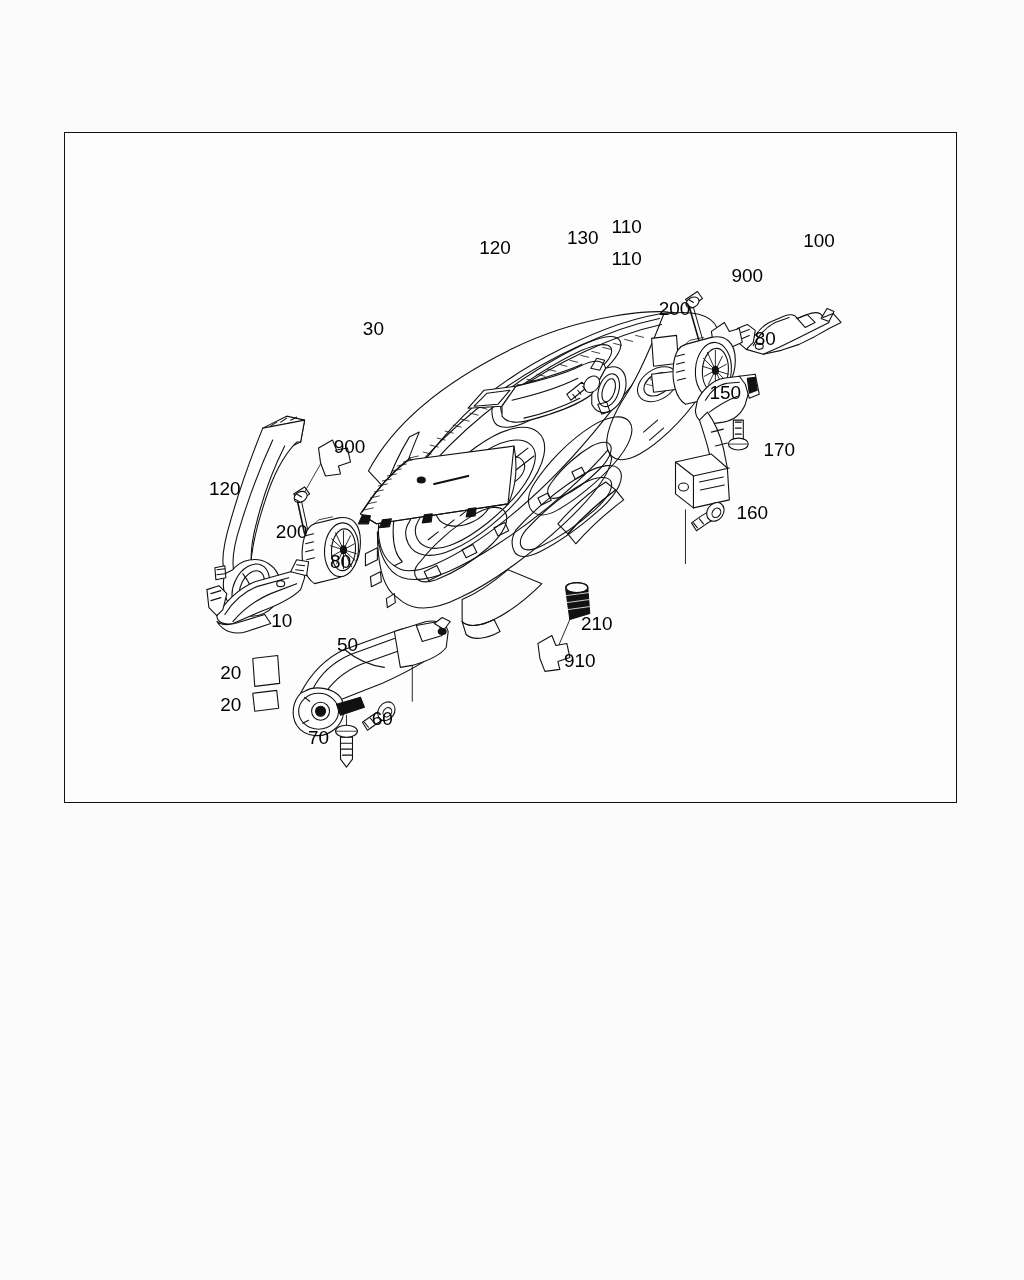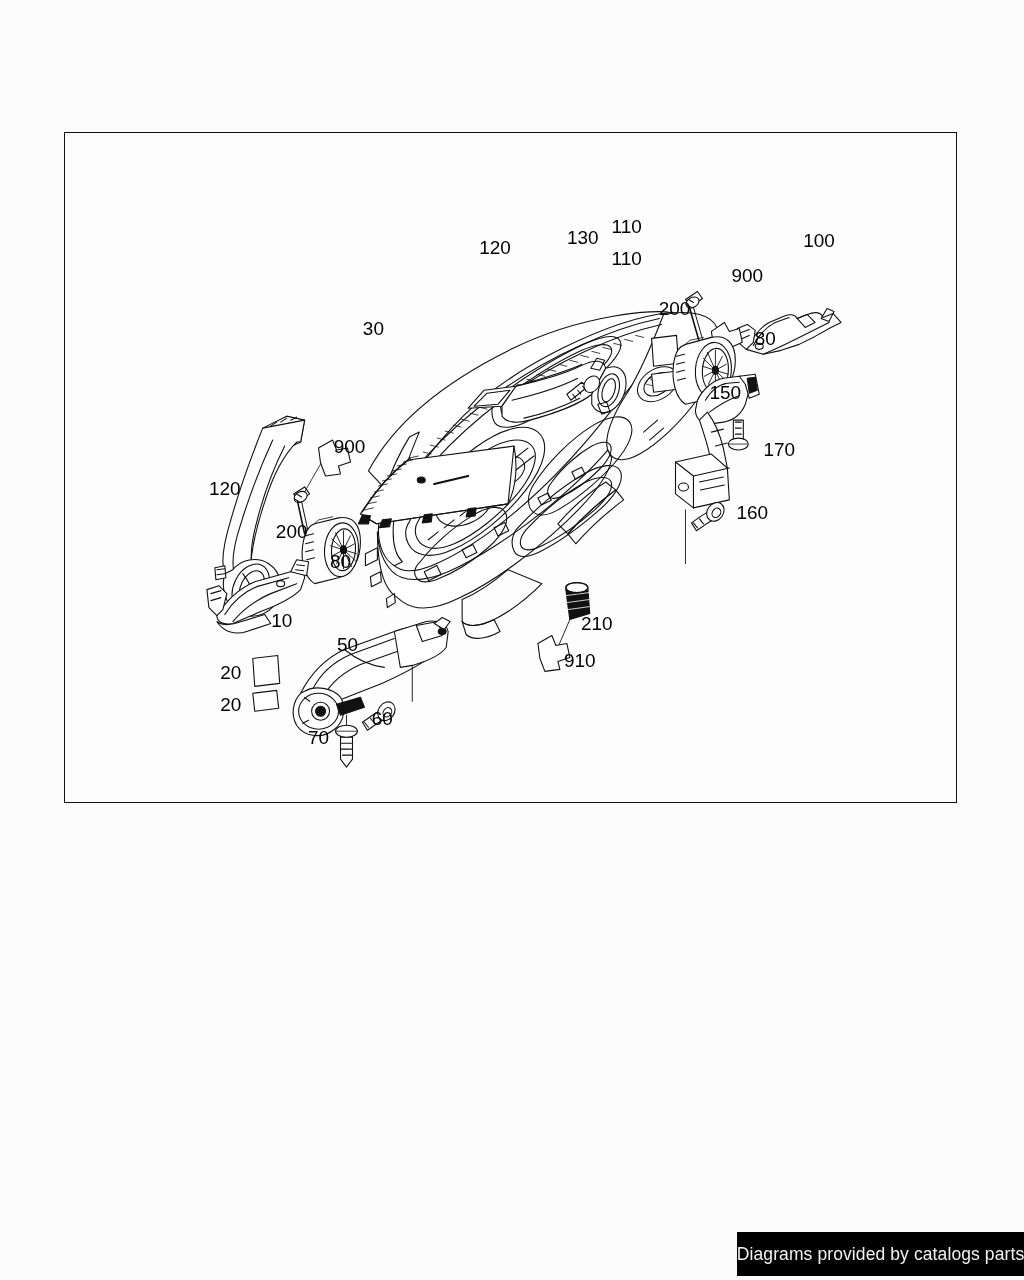--- a/index.html
+++ b/index.html
@@ -500,17 +500,14 @@
         <text class="callout" x="283" y="520" text-anchor="middle">50</text>
         <text class="callout" x="166" y="548" text-anchor="middle">20</text>
         <text class="callout" x="166" y="580" text-anchor="middle">20</text>
         <text class="callout" x="318" y="594" text-anchor="middle">60</text>
         <text class="callout" x="254" y="613" text-anchor="middle">70</text>
       </g>
 
     </svg>
   </div>
 
-  <div id="watermark-bar">
-    <span id="watermark-text">Diagrams provided by catalogs parts</span>
-  </div>
 
 </div>
 
 </body></html>

